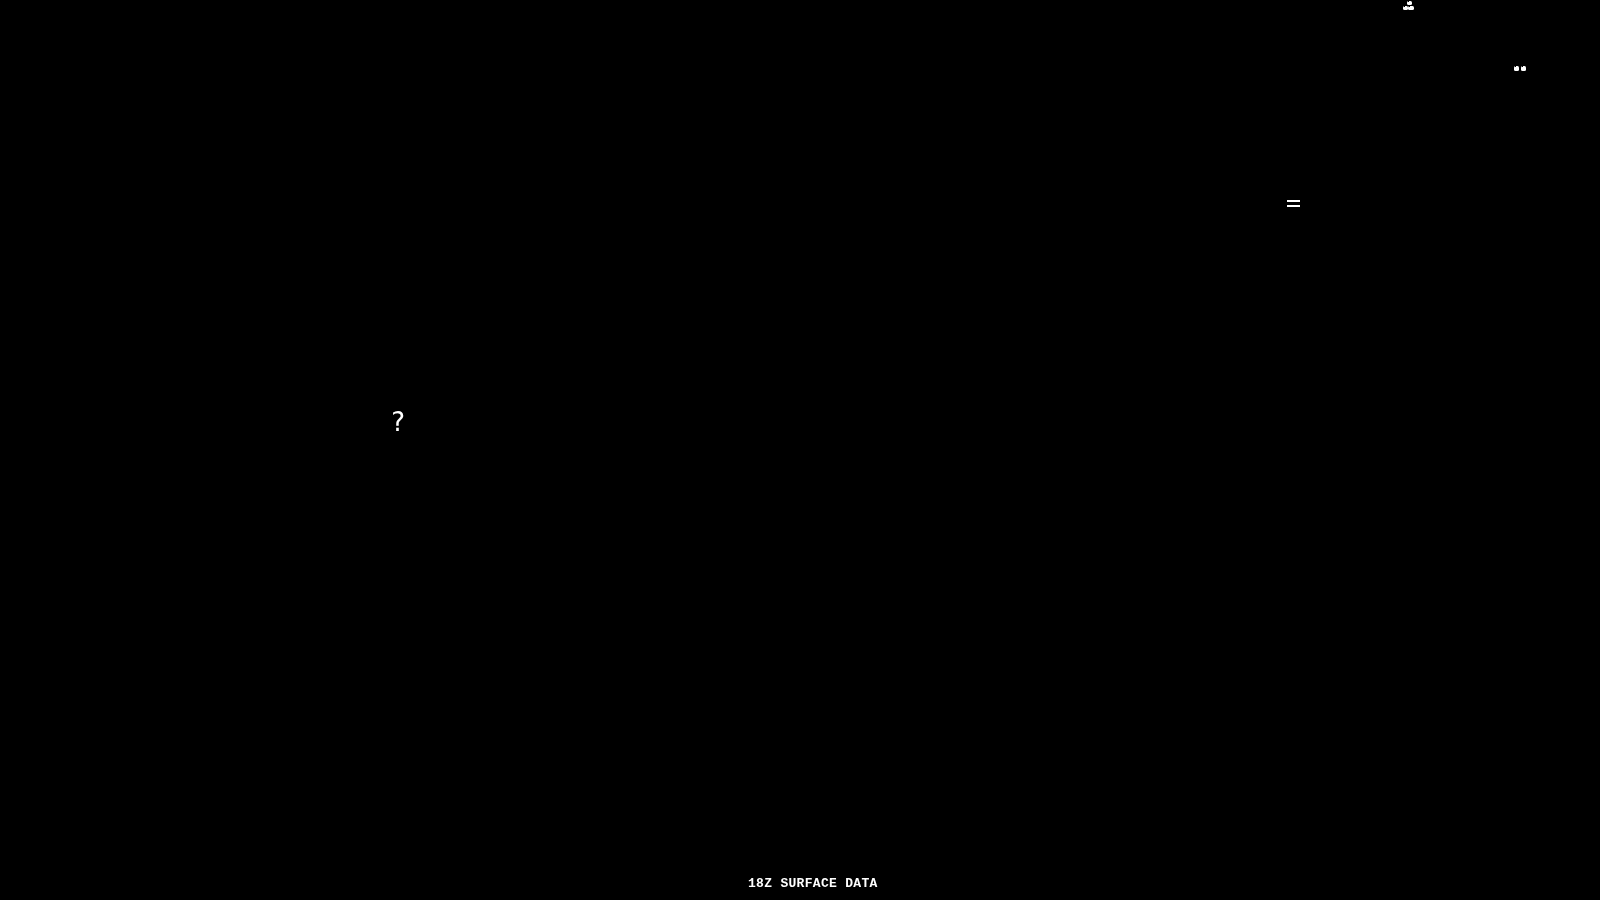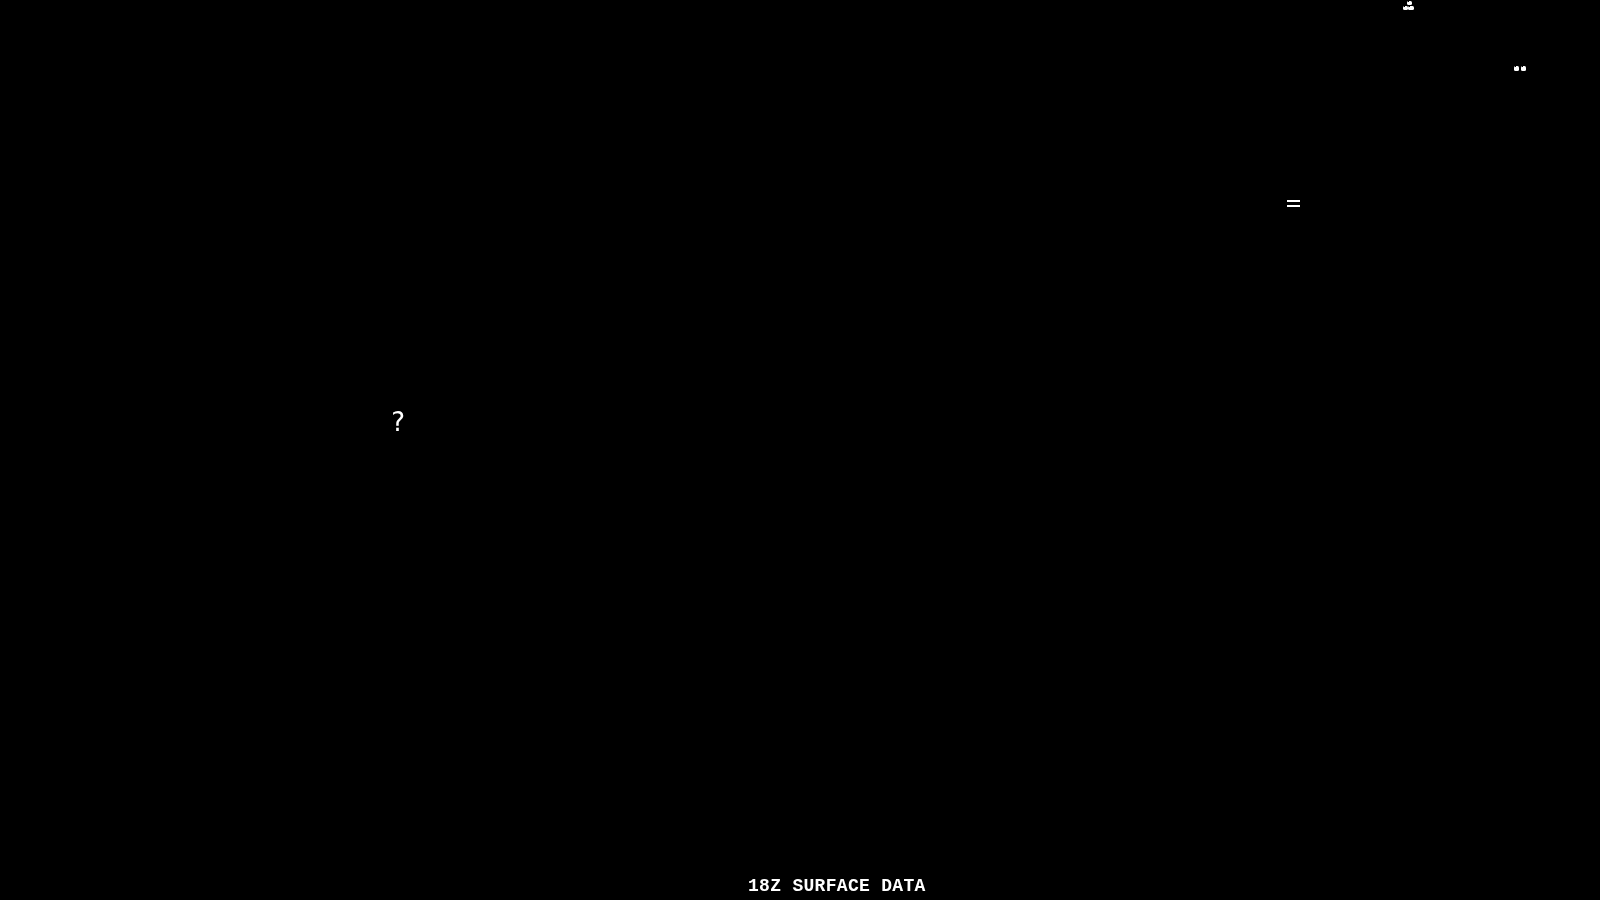--- a/index.html
+++ b/index.html
@@ -68,21 +68,21 @@
     color: #ffffff;
   }
   
   #status-label {
     position: absolute;
     left: 748px;
     top: 876px;
     color: #ffffff;
     font-family: "Liberation Mono", monospace;
     font-weight: bold;
-    font-size: 18px;
+    font-size: 13px;
     letter-spacing: 0.3px;
     white-space: nowrap;
   }
 </style>
 </head>
 <body>
 
 <div id="map-canvas">
 
   <div class="symbol" id="snow-cluster" style="left: 1402px; top: 1px;">

